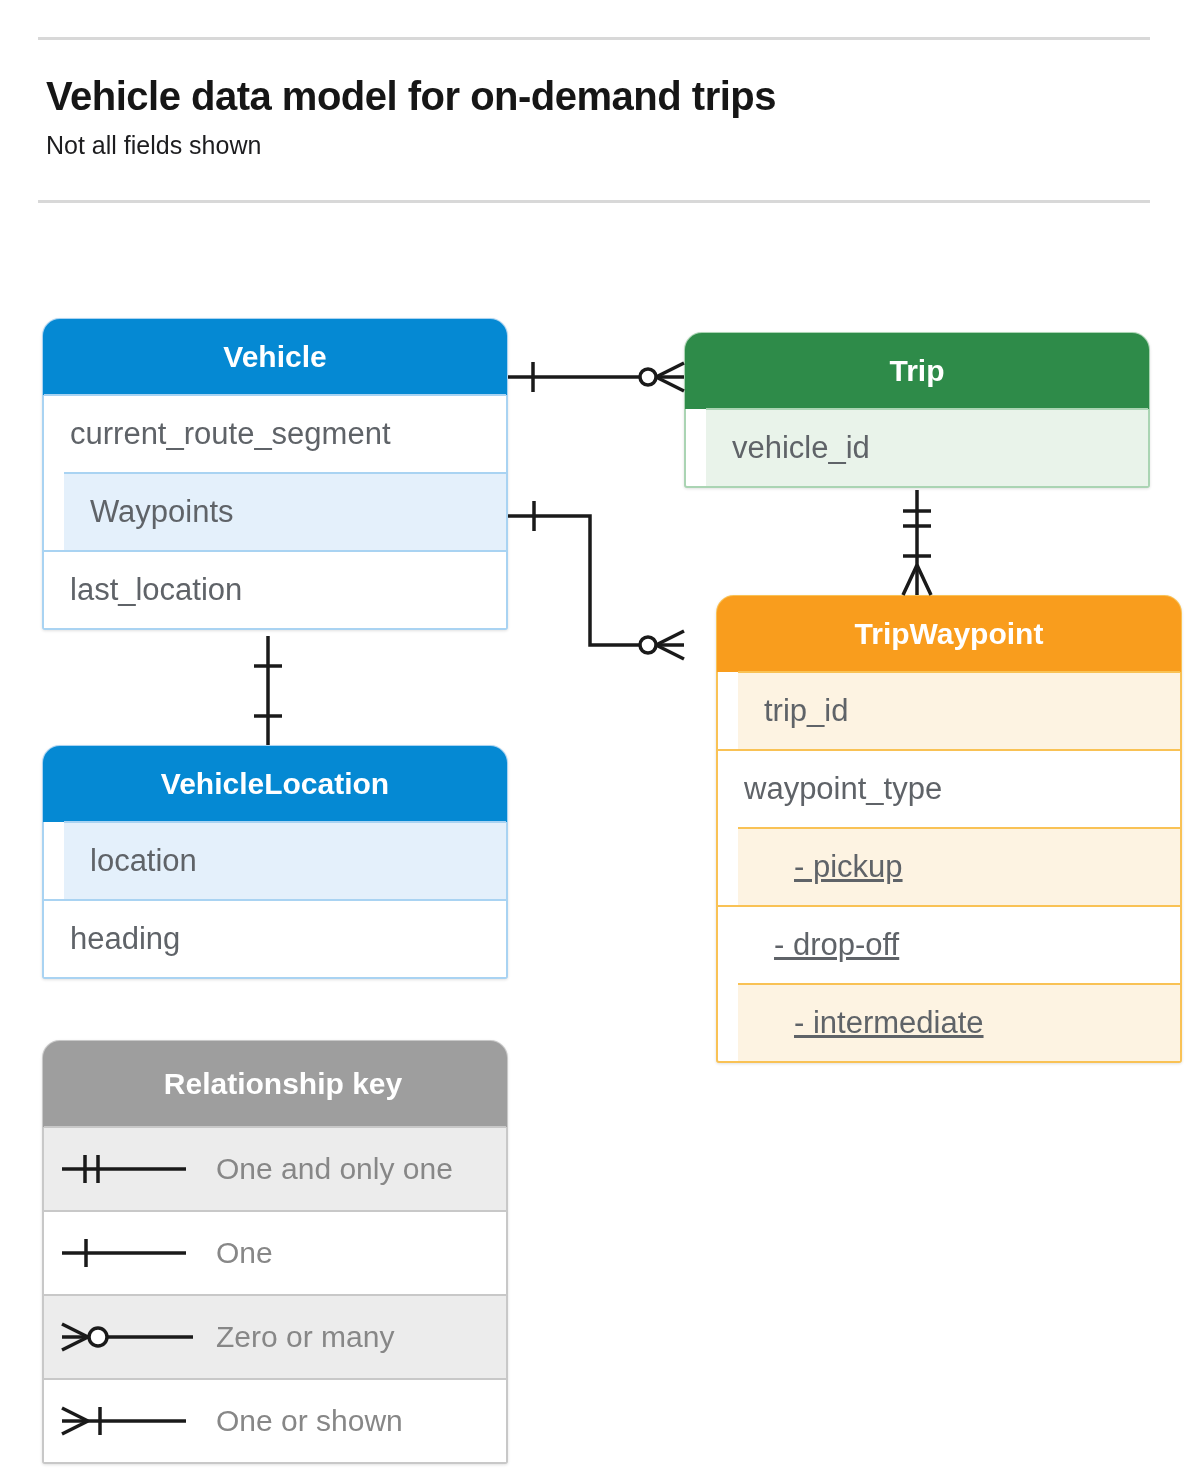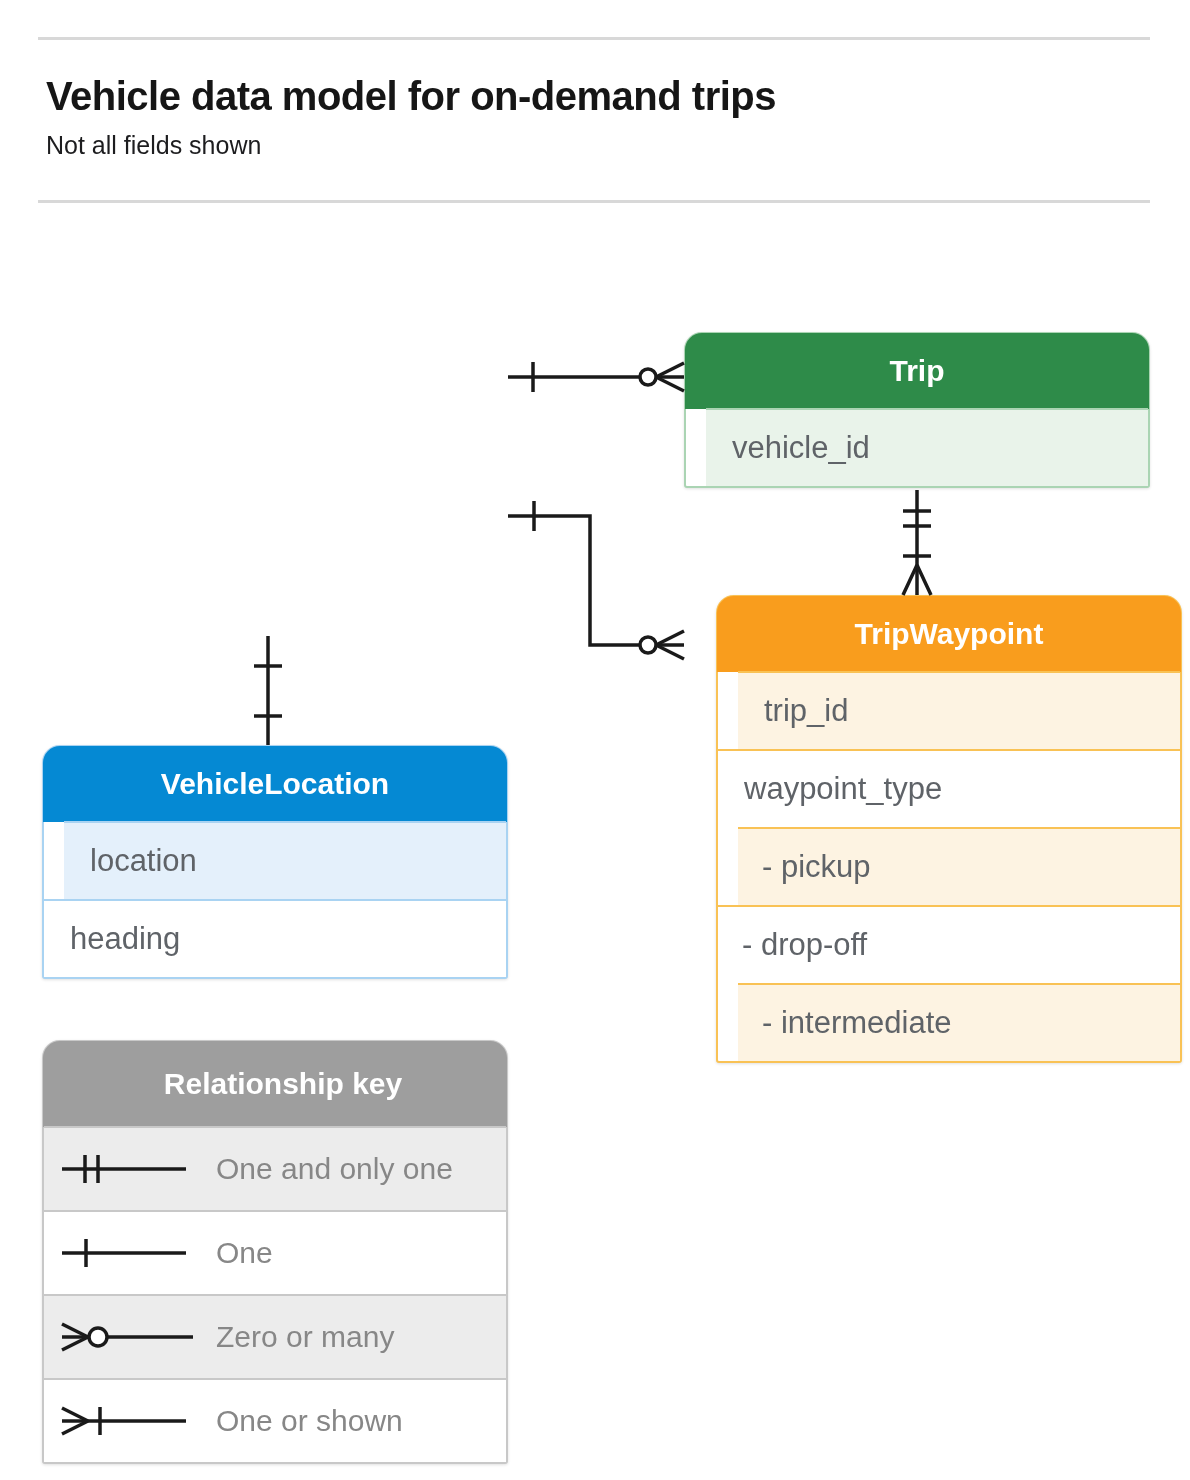--- a/index.html
+++ b/index.html
@@ -63,21 +63,21 @@
     height: 78px;
     border-top: 2px solid var(--border);
     display: flex;
     align-items: center;
     padding-left: 26px;
     font-size: 31px;
     color: #5f6368;
     background: #ffffff;
   }
   .entity-row.alt { background: var(--alt); margin-left: 20px; }
-  .entity-row.indent { padding-left: 24px; }
+  .entity-row.indent { padding-left: 56px; text-decoration: underline; }
 
   .blue   { --head: #0589d3; --alt: #e4f0fb; --border: #a9d3f2; }
   .green  { --head: #2e8b49; --alt: #e9f3ea; --border: #aad4b3; }
   .orange { --head: #f99d1d; --alt: #fdf3e2; --border: #f9c255; }
   .gray   { --head: #9e9e9e; --alt: #ececec; --border: #c8c8c8; }
 
   .key .entity-header { height: 86px; padding-left: 16px; }
   .key-row {
     height: 84px;
     border-top: 2px solid var(--border);
@@ -152,20 +152,34 @@
       <line x1="917" y1="565" x2="931" y2="595"></line>
     </g>
 
     <g>
       <line x1="268" y1="636" x2="268" y2="745"></line>
       <line x1="254" y1="666" x2="282" y2="666"></line>
       <line x1="254" y1="716" x2="282" y2="716"></line>
     </g>
   </svg>
 
+  <div class="entity blue" style="left:42px; top:318px;">
+    <div class="entity-header">
+      <span>Vehicle</span>
+    </div>
+    <div class="entity-row">
+        <span>current_route_segment</span>
+      </div>
+    <div class="entity-row alt">
+        <span>Waypoints</span>
+      </div>
+    <div class="entity-row">
+        <span>last_location</span>
+      </div>
+  </div>
 
   <div class="entity green" style="left:684px; top:332px;">
     <div class="entity-header">
       <span>Trip</span>
     </div>
     <div class="entity-row alt">
         <span>vehicle_id</span>
       </div>
   </div>
 

